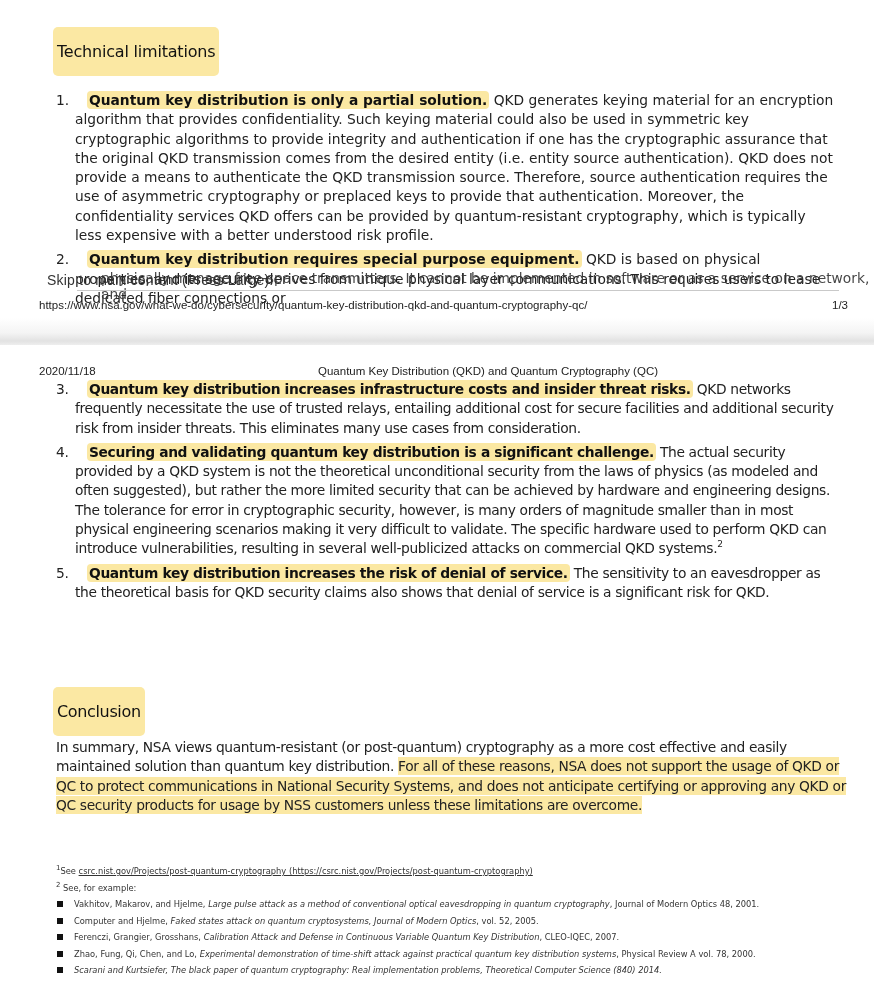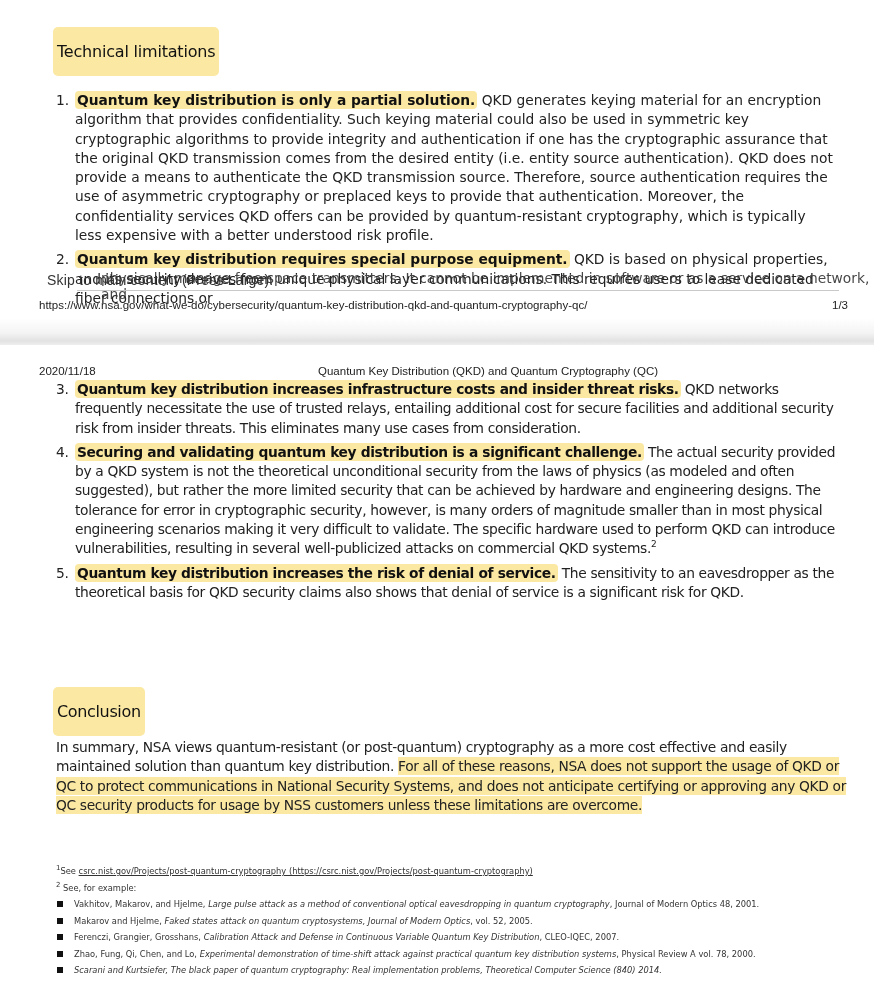--- a/index.html
+++ b/index.html
@@ -18,21 +18,21 @@
     }
     .hl { background: #fbe8a3; border-radius: 4px; padding: 1px 2px; }
     .section-heading {
       position: absolute; left: 53px; font-size: 16px; color: #111;
       letter-spacing: -0.2px;
     }
     .section-heading span { padding: 15px 4px; border-radius: 5px; background: #fbe8a3; }
     .list { position: absolute; left: 56px; width: 780px; font-size: 13.8px; line-height: 19.3px; color: #222; }
     .item { position: relative; padding-left: 19px; }
     .num { position: absolute; left: 0; top: 0; }
-    .item b { font-weight: bold; color: #111; }
+    .item b { font-weight: bold; color: #111; margin-left: 12px; }
     .body-text { font-size: 13.8px; line-height: 19.3px; }
     .condensed { letter-spacing: -0.35px; }
     .skip {
       position: absolute; left: 47px; top: 272px; font-size: 14px; color: #333;
       font-family: "Liberation Sans", sans-serif; letter-spacing: 0.2px;
     }
     .overlap-text {
       position: absolute; left: 75px; top: 270px; font-size: 13.8px; color: #333; opacity: 0.9; margin-left: 26px;
     }
     .footer-line {
@@ -128,21 +128,21 @@
     <div>
       <span class="sup" style="font-size:7px;">2</span><span> See, for example:</span>
     </div>
     <div id="refs">
       <div class="ref">
         <span class="bullet"></span>
         <span>Vakhitov, Makarov, and Hjelme, </span><i>Large pulse attack as a method of conventional optical eavesdropping in quantum cryptography</i><span>, Journal of Modern Optics 48, 2001.</span>
       </div>
       <div class="ref">
         <span class="bullet"></span>
-        <span>Makarov and Hjelme, </span><i>Faked states attack on quantum cryptosystems, Journal of Modern Optics</i><span>, vol. 52, 2005.</span>
+        <span>Computer and Hjelme, </span><i>Faked states attack on quantum cryptosystems, Journal of Modern Optics</i><span>, vol. 52, 2005.</span>
       </div>
       <div class="ref">
         <span class="bullet"></span>
         <span>Ferenczi, Grangier, Grosshans, </span><i>Calibration Attack and Defense in Continuous Variable Quantum Key Distribution</i><span>, CLEO-IQEC, 2007.</span>
       </div>
       <div class="ref">
         <span class="bullet"></span>
         <span>Zhao, Fung, Qi, Chen, and Lo, </span><i>Experimental demonstration of time-shift attack against practical quantum key distribution systems</i><span>, Physical Review A vol. 78, 2000.</span>
       </div>
       <div class="ref">

